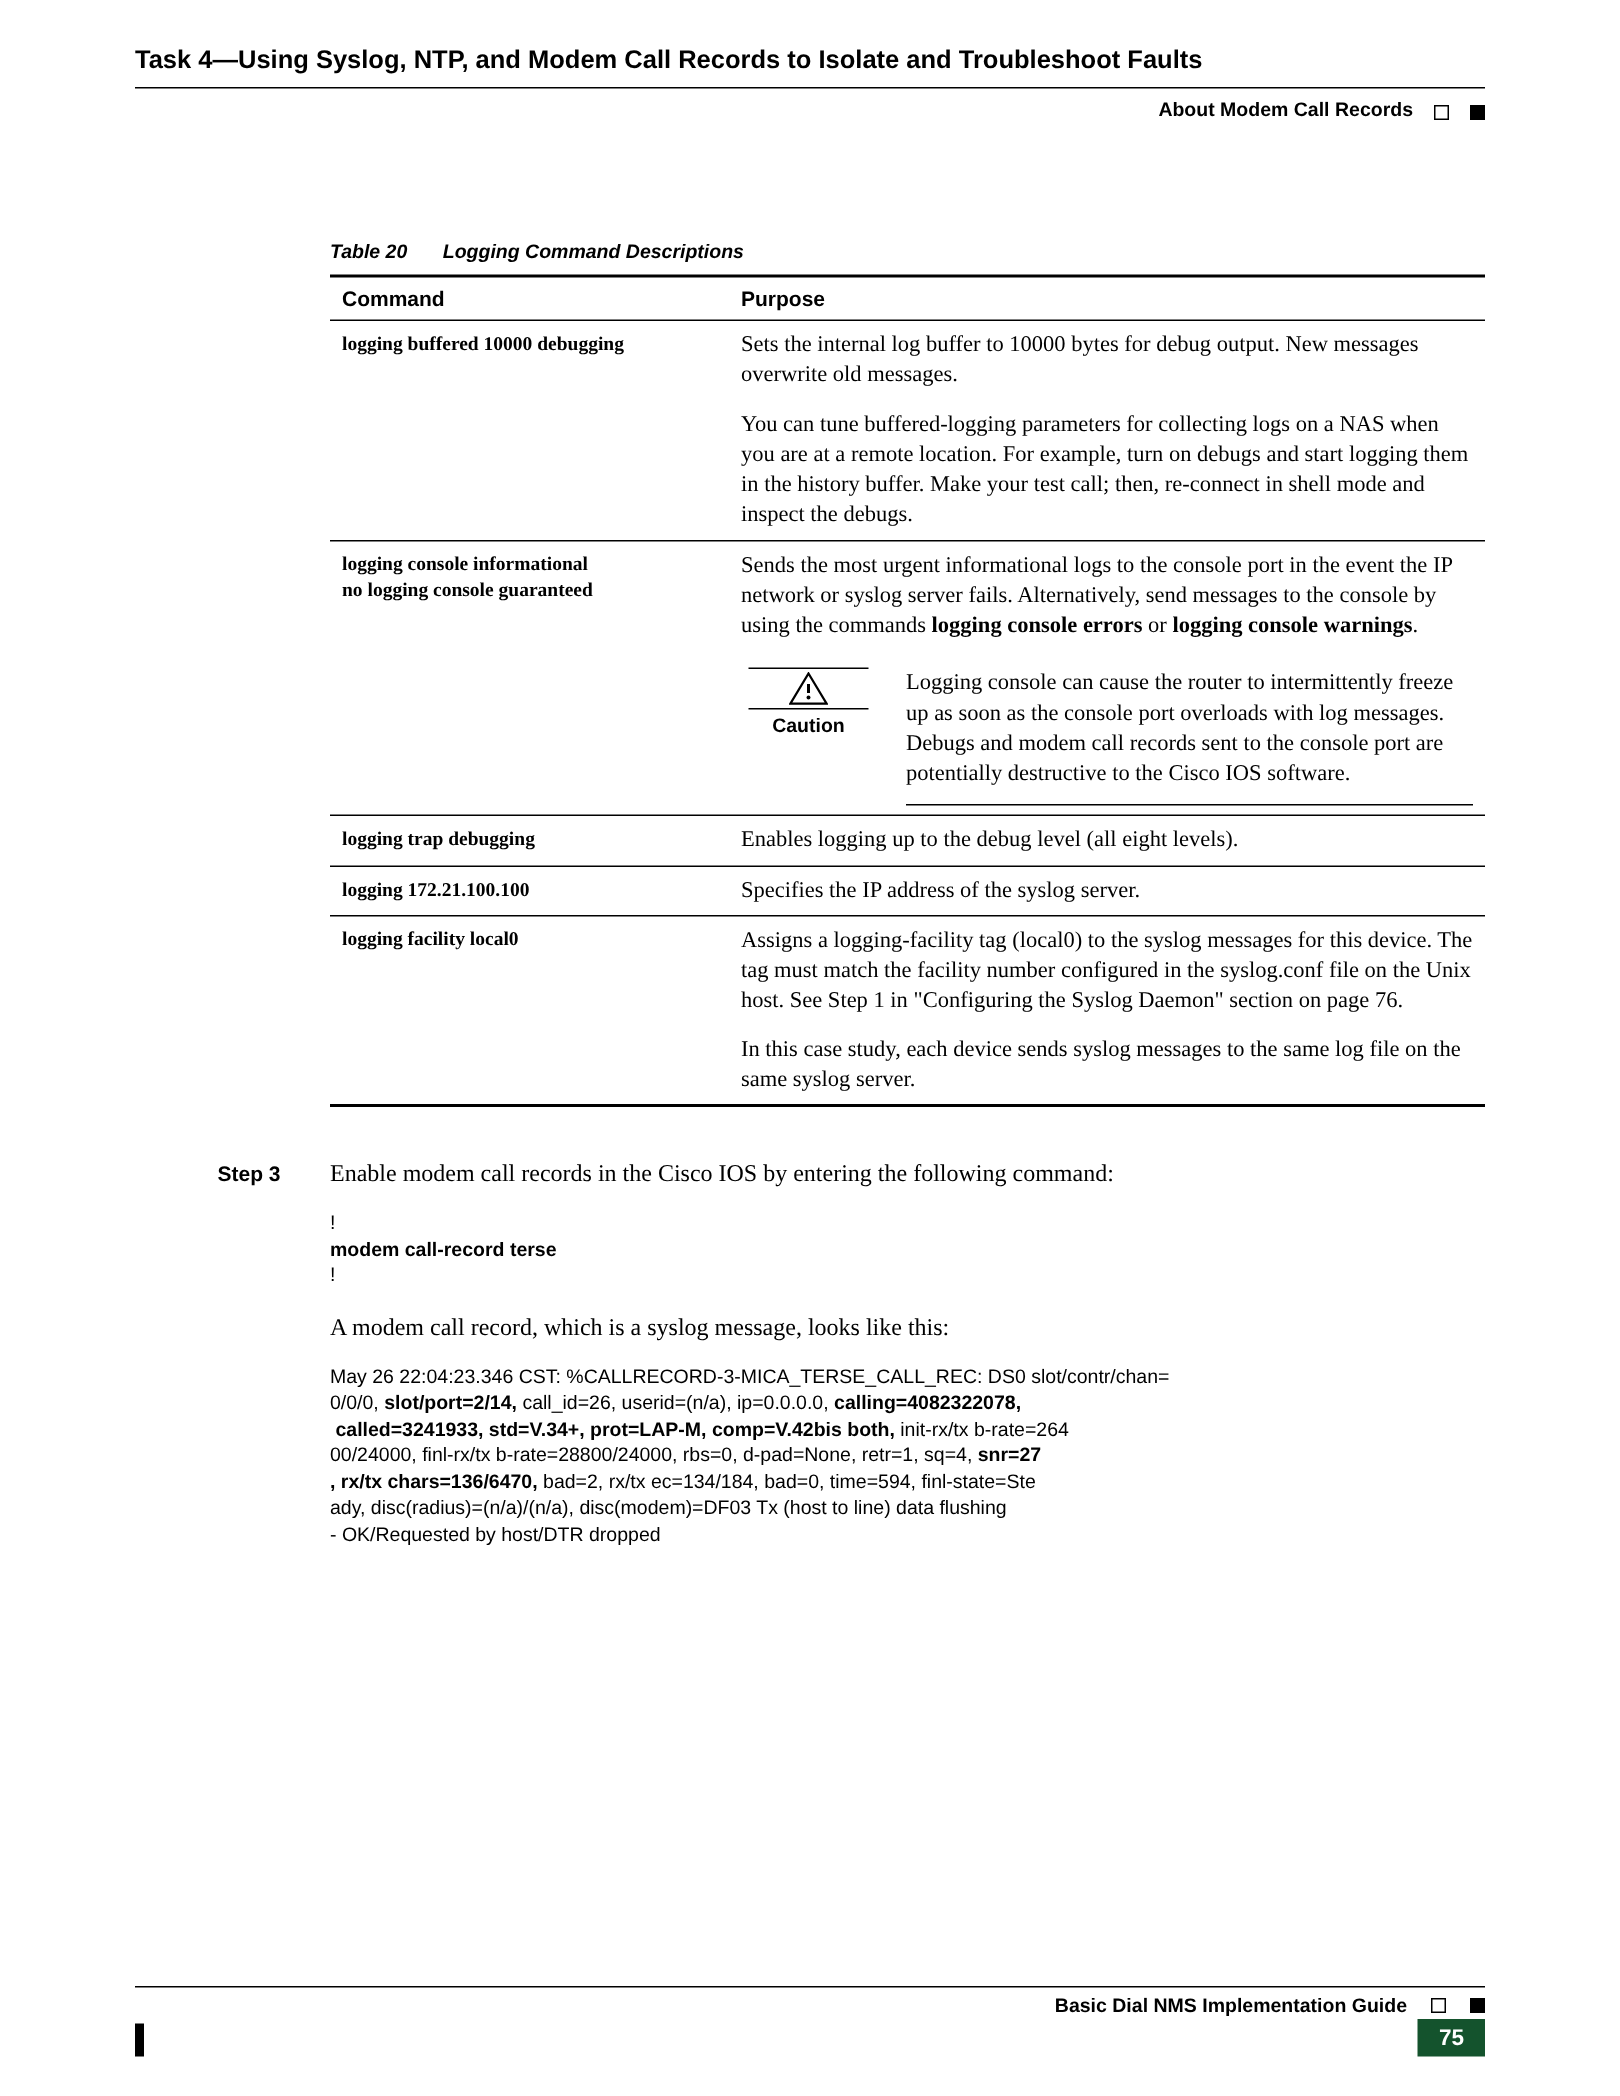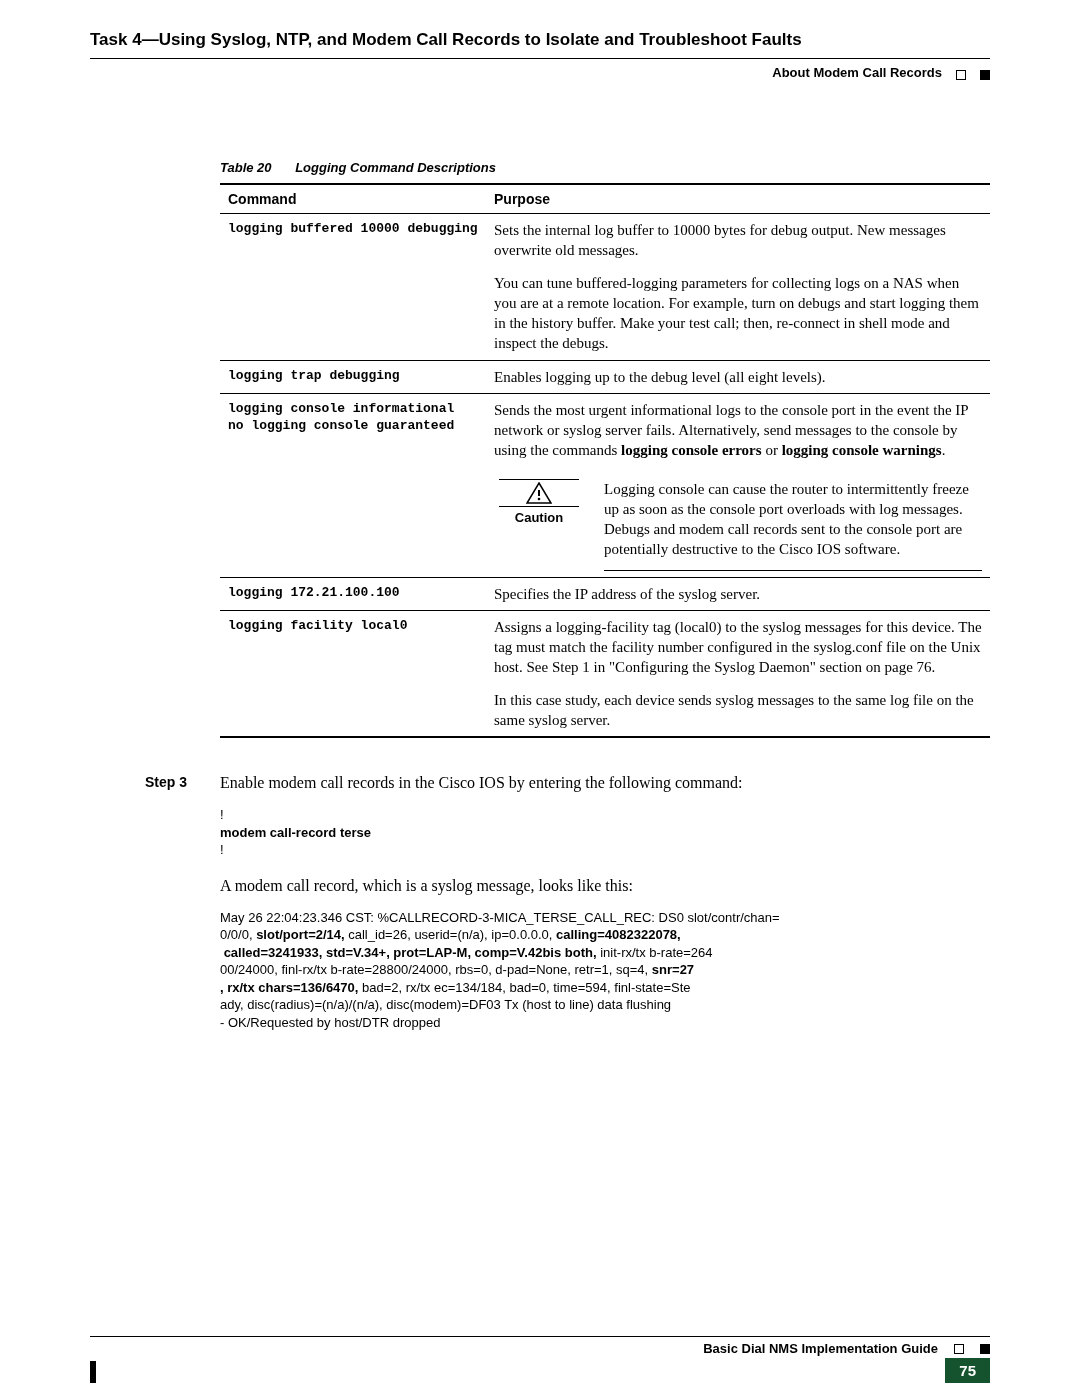--- a/index.html
+++ b/index.html
@@ -88,21 +88,21 @@
     padding: 6px 8px;
     vertical-align: top;
     border-bottom: 1px solid #000;
     font-size: 15px;
     line-height: 1.35;
   }
   table.cmd tr.last td {
     border-bottom: 2px solid #000;
   }
   table.cmd td.cmd-col {
-    font-family: Liberation Mono, monospace;
+    font-family: Liberation Serif, serif;
     font-weight: bold;
     font-size: 13px;
     width: 250px;
   }
   .p {
     margin: 0 0 12px 0;
   }
   .caution-block {
     display: flex;
     margin-top: 18px;
@@ -150,21 +150,21 @@
     font-family: Liberation Sans, sans-serif;
     font-size: 13px;
     line-height: 1.35;
     white-space: pre-wrap;
   }
   .mono .b {
     font-weight: bold;
   }
   .footer {
     position: absolute;
-    bottom: 14px;
+    bottom: 26px;
     left: 90px;
     right: 90px;
   }
   .footer-line {
     border-top: 1px solid #000;
     padding-top: 4px;
     display: flex;
     justify-content: flex-end;
     align-items: center;
     gap: 16px;
@@ -221,24 +221,20 @@
           <th>Purpose</th>
         </tr>
       </thead>
       <tbody>
         <tr>
           <td class="cmd-col">logging buffered 10000 debugging</td>
           <td>
             <div class="p">Sets the internal log buffer to 10000 bytes for debug output. New messages overwrite old messages.</div>
             <div>You can tune buffered-logging parameters for collecting logs on a NAS when you are at a remote location. For example, turn on debugs and start logging them in the history buffer. Make your test call; then, re-connect in shell mode and inspect the debugs.</div>
           </td>
-        </tr>
-        <tr>
-          <td class="cmd-col">logging trap debugging</td>
-          <td>Enables logging up to the debug level (all eight levels).</td>
         </tr>
         <tr>
           <td class="cmd-col" style="white-space:pre-line">logging console informational
 no logging console guaranteed</td>
           <td>
             <div class="p">
               <span>Sends the most urgent informational logs to the console port in the event the IP network or syslog server fails. Alternatively, send messages to the console by using the commands </span><span class="bold">logging console errors</span><span> or </span><span class="bold">logging console warnings</span><span>.</span>
             </div>
             <div class="caution-block">
               <div class="caution-left">
@@ -249,20 +245,24 @@
                   <circle cx="13" cy="17" r="1.3" fill="#000"></circle>
                 </svg>
                 <div class="hr-top"></div>
                 <div class="label">Caution</div>
               </div>
               <div class="caution-right">Logging console can cause the router to intermittently freeze up as soon as the console port overloads with log messages. Debugs and modem call records sent to the console port are potentially destructive to the Cisco IOS software.</div>
             </div>
           </td>
         </tr>
         <tr>
+          <td class="cmd-col">logging trap debugging</td>
+          <td>Enables logging up to the debug level (all eight levels).</td>
+        </tr>
+        <tr>
           <td class="cmd-col">logging 172.21.100.100</td>
           <td>Specifies the IP address of the syslog server.</td>
         </tr>
         <tr class="last">
           <td class="cmd-col">logging facility local0</td>
           <td>
             <div class="p">Assigns a logging-facility tag (local0) to the syslog messages for this device. The tag must match the facility number configured in the syslog.conf file on the Unix host. See Step 1 in "Configuring the Syslog Daemon" section on page 76.</div>
             <div>In this case study, each device sends syslog messages to the same log file on the same syslog server.</div>
           </td>
         </tr>

